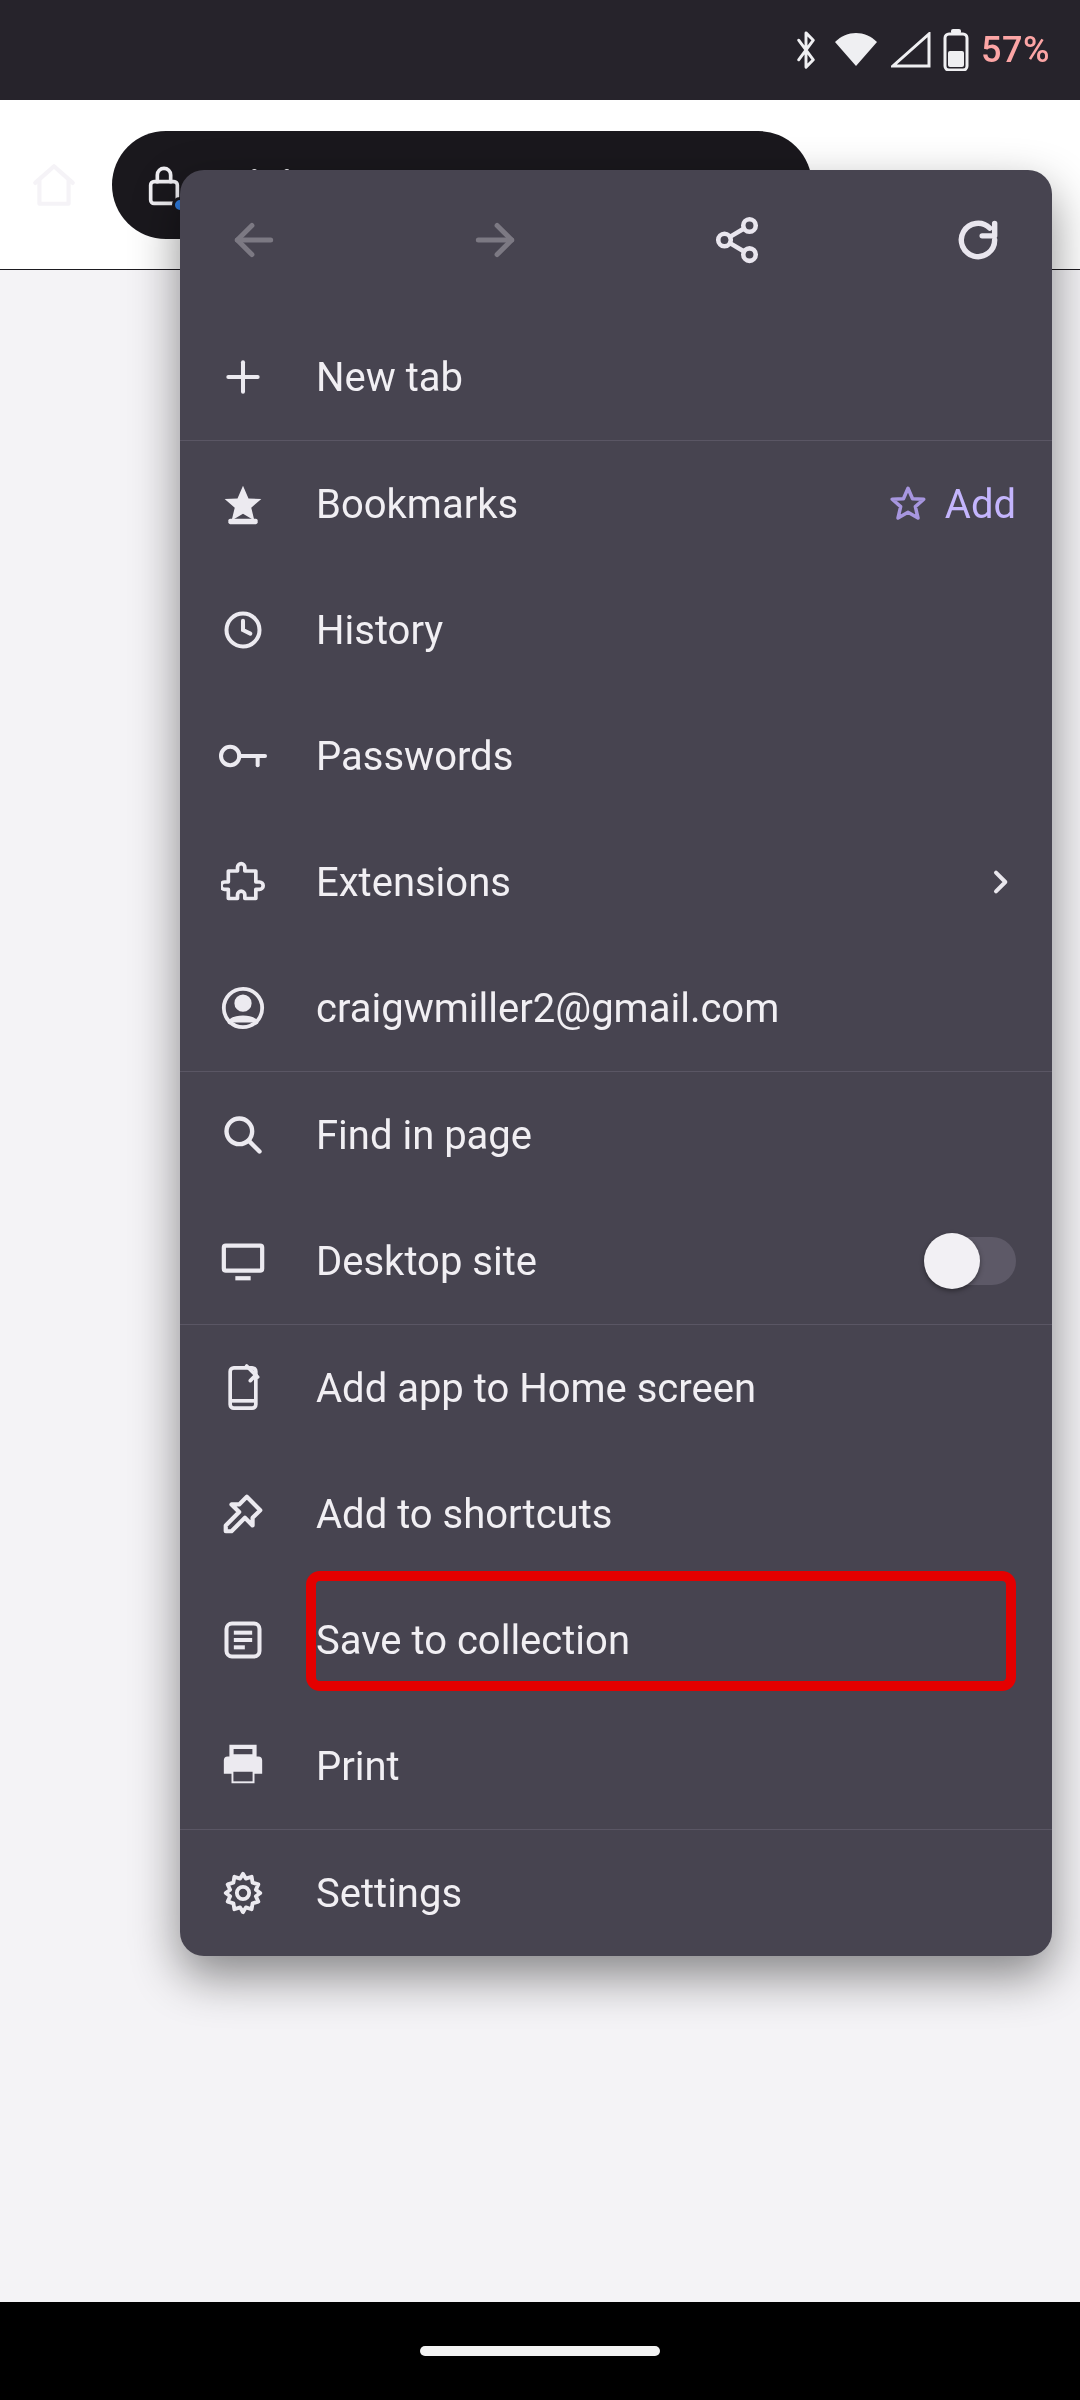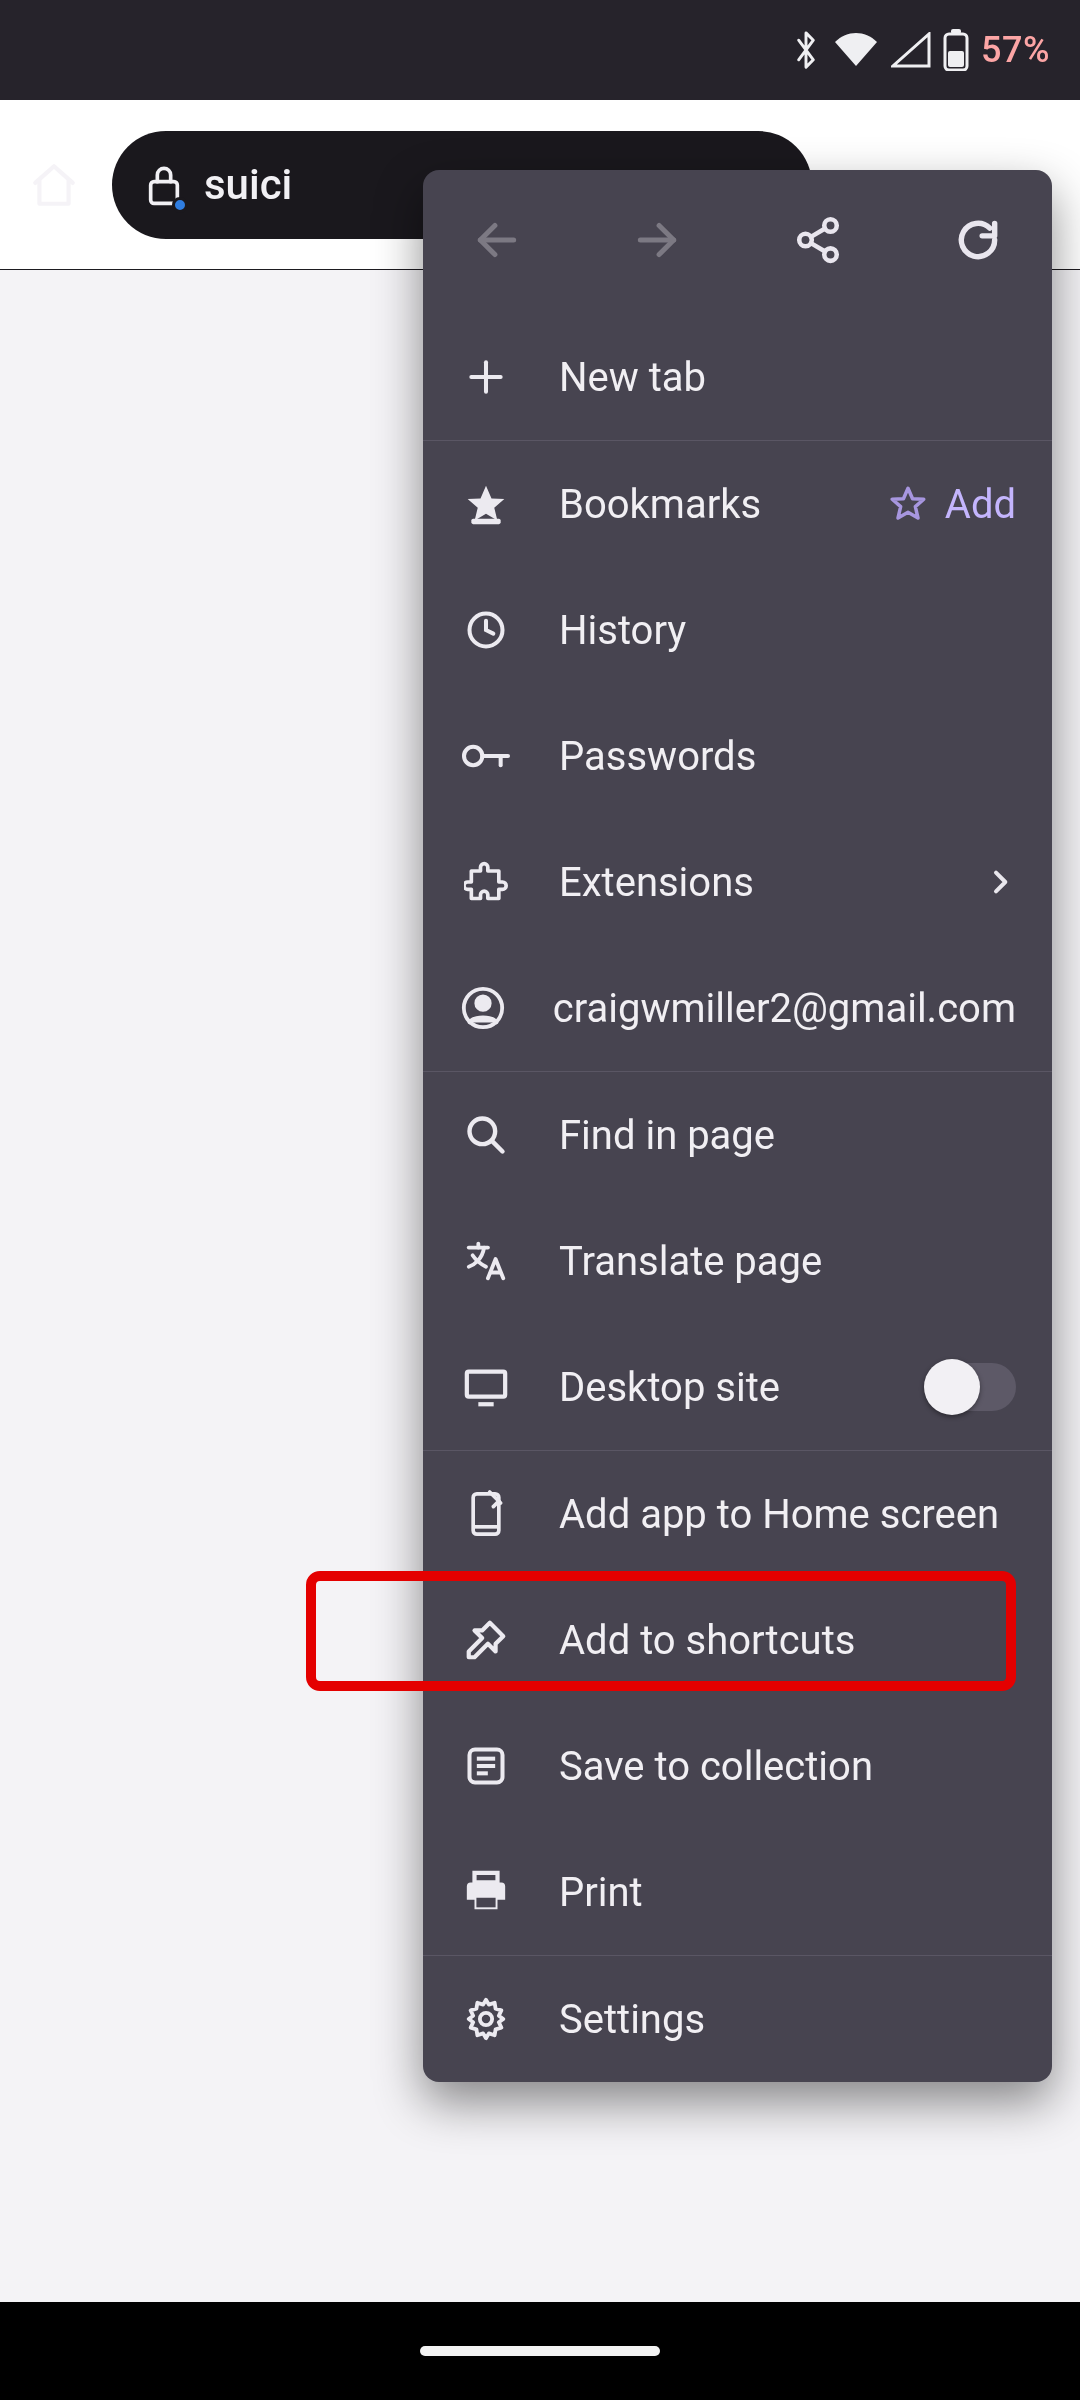--- a/index.html
+++ b/index.html
@@ -57,23 +57,23 @@
       position: absolute; left: 0; right: 0; bottom: 0;
       height: 98px; background: #000;
       display: flex; align-items: center; justify-content: center;
     }
     .nav-pill { width: 240px; height: 10px; border-radius: 6px; background: #f3f3f3; }
 
     
     .menu-panel {
       position: absolute;
       top: 170px; right: 28px;
-      width: 629px;
+      width: 872px;
       background: #474450;
-      border-radius: 16px;
+      border-radius: 24px;
       box-shadow: 0 20px 48px rgba(0,0,0,0.45);
       overflow: hidden;
       color: #efecef;
     }
 
     .menu-top-row {
       display: flex; align-items: center; justify-content: space-between;
       padding: 24px 28px 28px 28px;
     }
     .top-icon {
@@ -294,33 +294,20 @@
   <div class="menu-item">
     <span class="mi-icon">
       <svg width="44" height="44" viewBox="0 0 24 24" fill="none" stroke="currentColor" stroke-width="2.4" stroke-linecap="round">
           <circle cx="10" cy="10" r="7"></circle>
           <path d="M21 21 L15.5 15.5"></path>
         </svg>
     </span>
     <span class="mi-label">Find in page</span>
   </div>
 
-  <div class="menu-item">
-    <span class="mi-icon">
-      <svg width="46" height="46" viewBox="0 0 24 24" fill="none" stroke="currentColor" stroke-width="2" stroke-linecap="round" stroke-linejoin="round">
-          <path d="M3 5 H13"></path>
-          <path d="M8 3 V5"></path>
-          <path d="M11 5 C10 11 6 14 3 15"></path>
-          <path d="M5 9 C7 12 10 14 12 15"></path>
-          <path d="M13 21 L17 11 L21 21"></path>
-          <path d="M14.5 18 H19.5"></path>
-        </svg>
-    </span>
-    <span class="mi-label">Translate page</span>
-  </div>
 
   <div class="menu-item">
     <span class="mi-icon">
       <svg width="46" height="46" viewBox="0 0 24 24" fill="none" stroke="currentColor" stroke-width="2.2" stroke-linejoin="round">
           <rect x="2" y="4" width="20" height="13" rx="1"></rect>
           <path d="M8 21 H16"></path>
         </svg>
     </span>
     <span class="mi-label">Desktop site</span>
     <span class="toggle">

